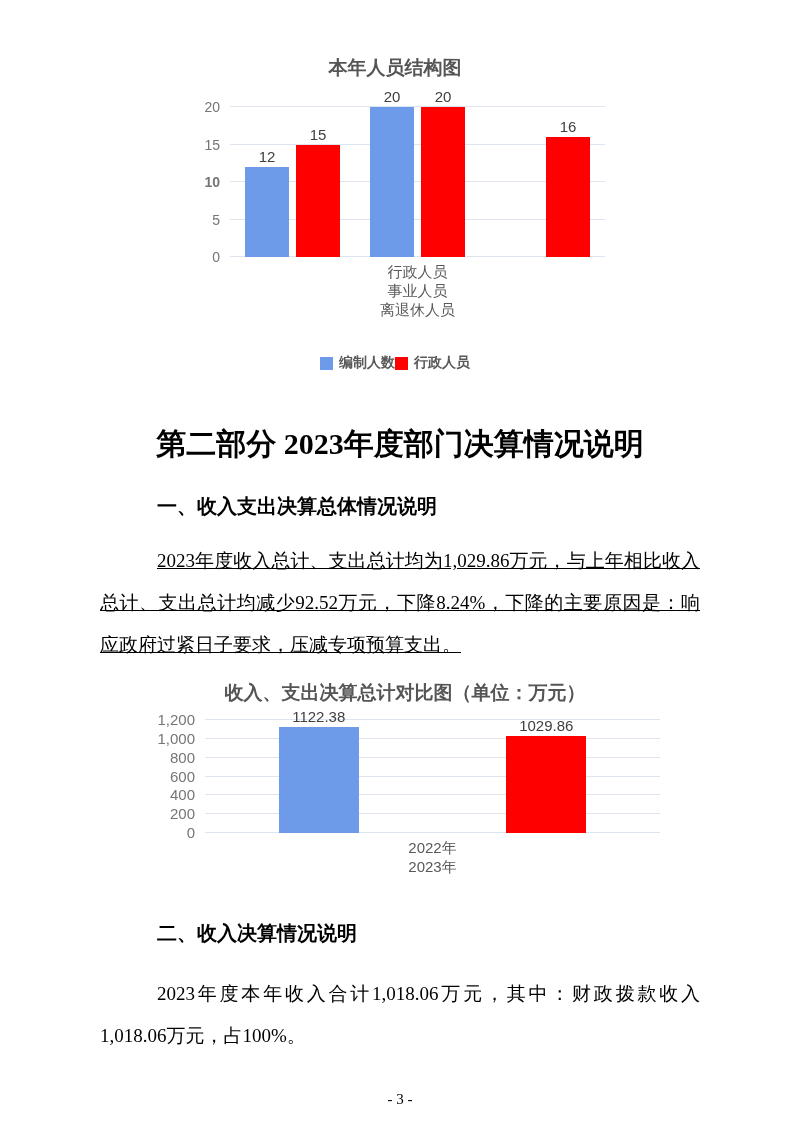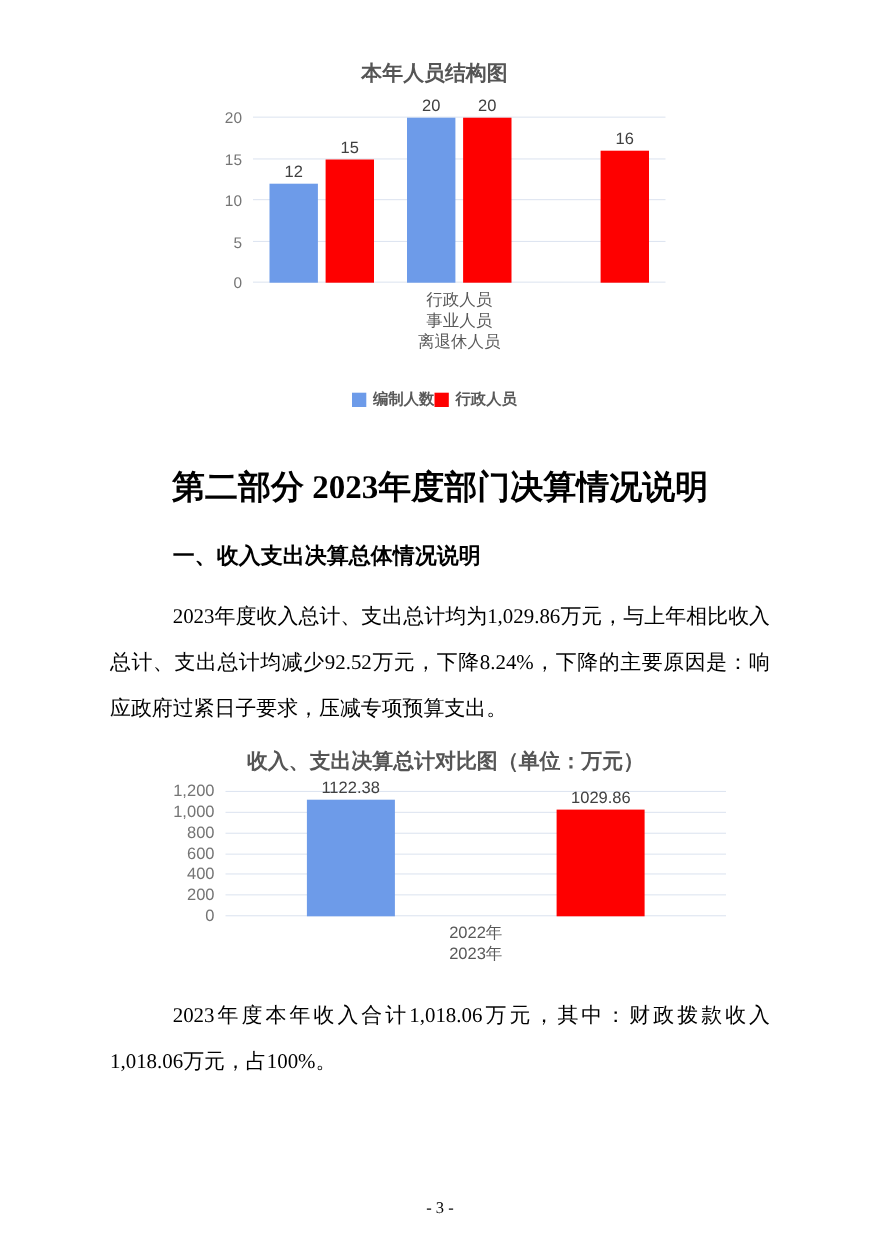--- a/index.html
+++ b/index.html
@@ -124,21 +124,21 @@
   .heading2 { margin-top: 42px; }
   .para {
     margin: 0;
     font-size: 19px;
     line-height: 42px;
     text-align: justify;
     text-align-last: left;
     text-justify: inter-character;
     text-indent: 57px;
   }
-  .para1 { margin-top: 20px; }
+  .para1 { margin-top: 20px; text-decoration: underline; }
   .para2 { margin-top: 26px; }
 
   .footer {
     position: absolute;
     bottom: 24px;
     left: 0; right: 0;
     text-align: center;
     font-size: 15px;
     color: #000;
   }
@@ -148,21 +148,21 @@
 
 <div class="page">
   <div class="content">
 
     <div class="chart chart1">
       <div class="chart-title">本年人员结构图</div>
       <div class="chart-body">
         <div class="yaxis">
             <div class="ytick" style="bottom: calc(0% - 9px);">0</div>
             <div class="ytick" style="bottom: calc(25% - 9px);">5</div>
-            <div class="ytick" style="bottom: calc(50% - 9px);">10</div>
+            <div class="ytick" style="bottom: calc(50% - 9px); font-weight: bold;">10</div>
             <div class="ytick" style="bottom: calc(75% - 9px);">15</div>
             <div class="ytick" style="bottom: calc(100% - 9px);">20</div>
           </div>
         <div class="plot">
             <div class="gridline" style="bottom: 0%;"></div>
             <div class="gridline" style="bottom: 25%;"></div>
             <div class="gridline" style="bottom: 50%;"></div>
             <div class="gridline" style="bottom: 75%;"></div>
             <div class="gridline" style="bottom: 100%;"></div>
             <div class="groups">
@@ -246,18 +246,19 @@
               </div>
             </div>
           </div>
       </div>
       <div class="xlabels">
           <div class="xlab">2022年</div>
           <div class="xlab">2023年</div>
         </div>
     </div>
 
+    <h2 class="heading heading2">二、收入决算情况说明</h2>
     <p class="para para2">2023年度本年收入合计1,018.06万元，其中：财政拨款收入1,018.06万元，占100%。</p>
 
   </div>
 
   <div class="footer">- 3 -</div>
 </div>
 
 </body></html>

